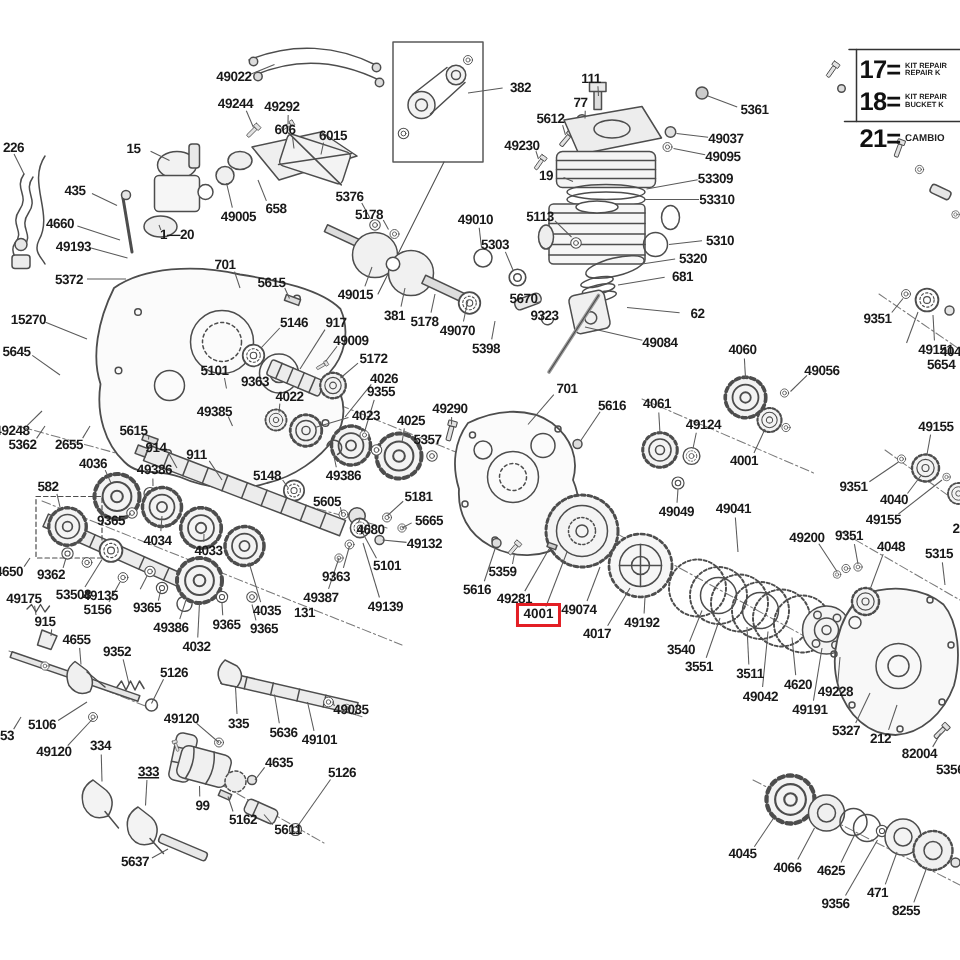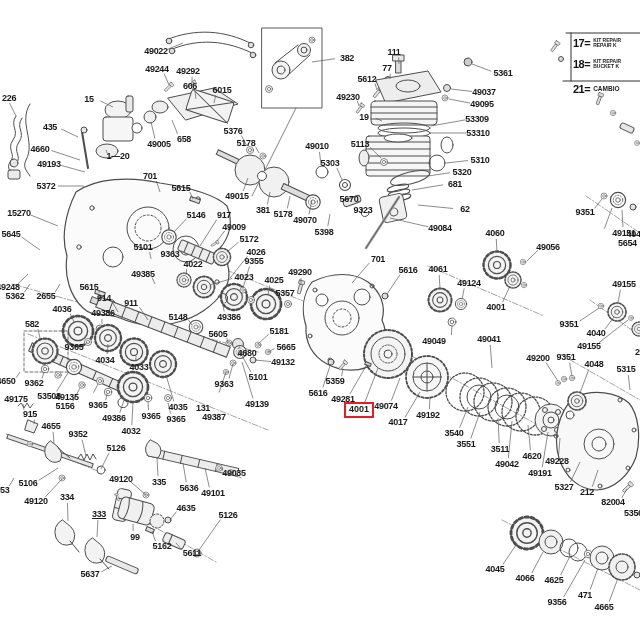--- a/index.html
+++ b/index.html
@@ -18,21 +18,21 @@
   }
   .lbl.left{transform:translate(0,-50%)}
   #hl-box{
     position:absolute;z-index:4;transform:translate(-50%,-50%);
     border:2px solid #e31e24;padding:0 3px 1px 3px;background:rgba(255,255,255,0);
     font-size:9px;font-weight:bold;color:#191919;cursor:pointer;line-height:11px;
   }
   .legend{position:absolute;left:566px;top:33px;width:74px;height:64px;z-index:3}
   .lrow{position:absolute;left:7px;display:flex;align-items:center;gap:3px;cursor:pointer}
   .lrow0{top:4px}.lrow1{top:25px}.lrow2{top:50px}
-  .lnum{font-size:11px;font-weight:bold;color:#111;letter-spacing:-0.5px;white-space:nowrap}
+  .lnum{font-size:17px;font-weight:bold;color:#111;letter-spacing:-0.5px;white-space:nowrap}
   .ltxt{font-size:5px;line-height:5.5px;font-weight:bold;color:#222;white-space:nowrap}
   .lrow2 .ltxt{font-size:6.5px}
 </style>
 </head>
 <body>
 
 <svg id="artwork" width="640" height="640" viewBox="0 0 640 640">
   <defs>
     <g id="gear">
         <circle r="10" fill="#f3f3f3" stroke="#4d4d4d" stroke-width="1.8" stroke-dasharray="2.1,1.7"></circle>
@@ -657,21 +657,21 @@
     <div class="lbl" style="left: 218px; top: 334px;">5605</div>
     <div class="lbl" style="left: 279px; top: 331px;">5181</div>
     <div class="lbl" style="left: 286px; top: 347px;">5665</div>
     <div class="lbl" style="left: 247px; top: 353px;">4680</div>
     <div class="lbl" style="left: 283px; top: 362px;">49132</div>
     <div class="lbl" style="left: 74px; top: 347px;">9365</div>
     <div class="lbl" style="left: 105px; top: 360px;">4034</div>
     <div class="lbl" style="left: 139px; top: 367px;">4033</div>
     <div class="lbl" style="left: 258px; top: 377px;">5101</div>
     <div class="lbl" style="left: 224px; top: 384px;">9363</div>
-    <div class="lbl" style="left: 214px; top: 398px; margin-top: 19px;">49387</div>
+    <div class="lbl" style="left: 214px; top: 398px;">49387</div>
     <div class="lbl" style="left: 257px; top: 404px;">49139</div>
     <div class="lbl" style="left: 6px; top: 381px;">4650</div>
     <div class="lbl" style="left: 34px; top: 383px;">9362</div>
     <div class="lbl" style="left: 49px; top: 396px;">53508</div>
     <div class="lbl" style="left: 65px; top: 406px;">5156</div>
     <div class="lbl" style="left: 67px; top: 397px;">49135</div>
     <div class="lbl" style="left: 98px; top: 405px;">9365</div>
     <div class="lbl" style="left: 114px; top: 418px;">49386</div>
     <div class="lbl" style="left: 131px; top: 431px;">4032</div>
     <div class="lbl" style="left: 178px; top: 407px;">4035</div>
@@ -696,21 +696,21 @@
     <div class="lbl" style="left: 186px; top: 508px;">4635</div>
     <div class="lbl" style="left: 121px; top: 479px;">49120</div>
     <div class="lbl" style="left: 159px; top: 482px;">335</div>
     <div class="lbl" style="left: 189px; top: 488px;">5636</div>
     <div class="lbl" style="left: 213px; top: 493px;">49101</div>
     <div class="lbl" style="left: 234px; top: 473px;">49035</div>
     <div class="lbl" style="left: 378px; top: 259px;">701</div>
     <div class="lbl" style="left: 408px; top: 270px;">5616</div>
     <div class="lbl" style="left: 438px; top: 269px;">4061</div>
     <div class="lbl" style="left: 469px; top: 283px;">49124</div>
-    <div class="lbl" style="left: 434px; top: 341px;">49049</div>
+    <div class="lbl" style="left: 451px; top: 341px;">49049</div>
     <div class="lbl" style="left: 495px; top: 233px;">4060</div>
     <div class="lbl" style="left: 548px; top: 247px;">49056</div>
     <div class="lbl" style="left: 496px; top: 307px;">4001</div>
     <div class="lbl" style="left: 489px; top: 339px;">49041</div>
     <div class="lbl" style="left: 585px; top: 212px;">9351</div>
     <div class="lbl" style="left: 599px; top: 234px; margin-left: 37px;">4049</div>
     <div class="lbl" style="left: 624px; top: 233px;">49151</div>
     <div class="lbl left" style="left: 618px; top: 243px;">5654</div>
     <div class="lbl" style="left: 624px; top: 284px;">49155</div>
     <div class="lbl" style="left: 569px; top: 324px;">9351</div>
@@ -736,21 +736,21 @@
     <div class="lbl" style="left: 557px; top: 461px;">49228</div>
     <div class="lbl" style="left: 564px; top: 487px;">5327</div>
     <div class="lbl" style="left: 587px; top: 492px;">212</div>
     <div class="lbl" style="left: 613px; top: 502px;">82004</div>
     <div class="lbl left" style="left: 624px; top: 513px;">5356</div>
     <div class="lbl" style="left: 495px; top: 569px;">4045</div>
     <div class="lbl" style="left: 525px; top: 578px;">4066</div>
     <div class="lbl" style="left: 554px; top: 580px;">4625</div>
     <div class="lbl" style="left: 557px; top: 602px;">9356</div>
     <div class="lbl" style="left: 585px; top: 595px;">471</div>
-    <div class="lbl" style="left: 604px; top: 607px;">4665</div>
+    <div class="lbl" style="left: 604px; top: 607px;">8255</div>
   </div>
 
 <div id="hl-box" style="left: 359px; top: 410px; border-color: rgb(227, 30, 36);">
   <span>4001</span>
 </div>
 
 <div class="legend">
   <div class="lrow lrow0">
     <span class="lnum">17=</span>
     <span class="ltxt">

